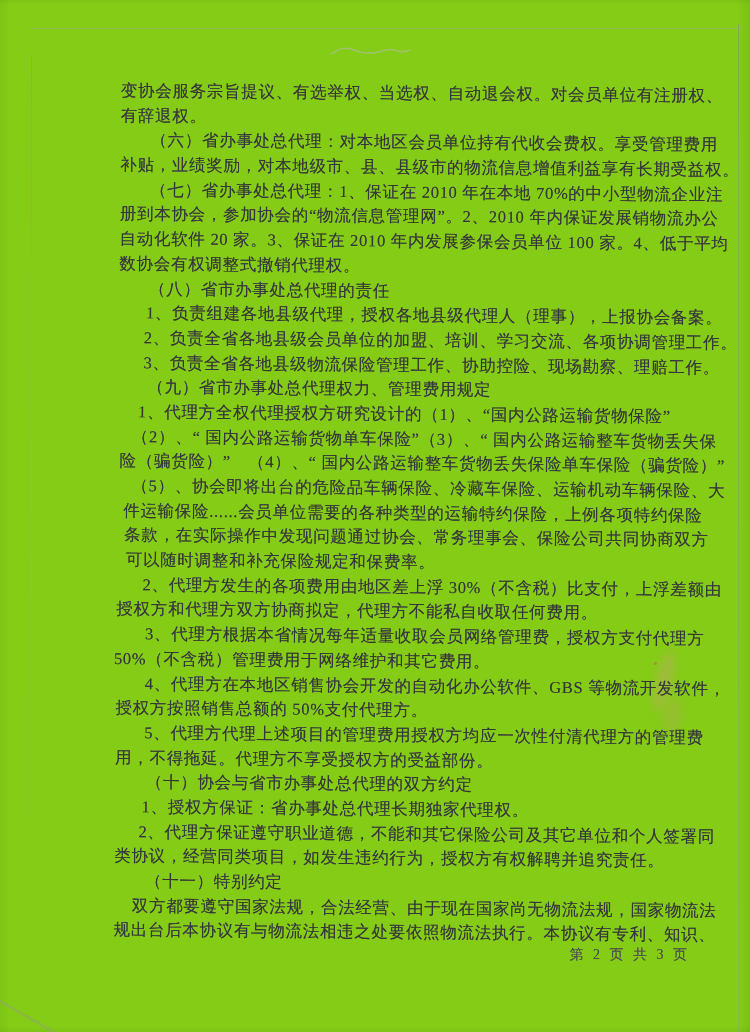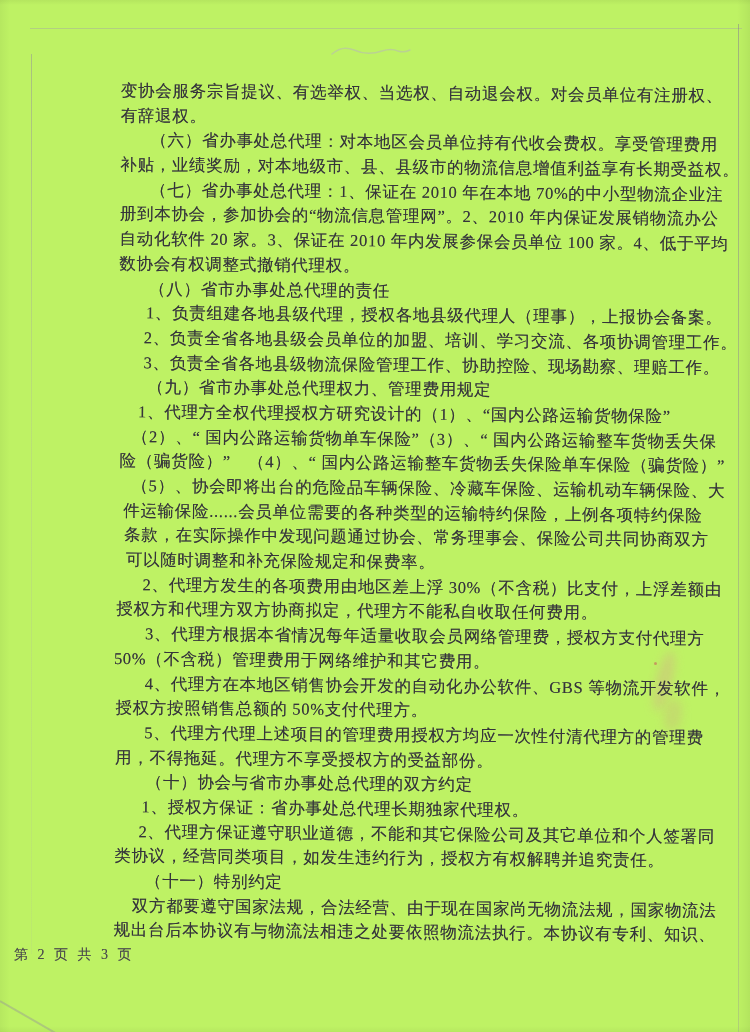--- a/index.html
+++ b/index.html
@@ -5,21 +5,21 @@
   html,body{margin:0;padding:0;}
   body{
     width:750px;height:1032px;
     background:#fbfbfa;
     overflow:hidden;
     font-family:"Liberation Serif","DejaVu Serif",serif;
     position:relative;
   }
   .page{
     position:absolute;inset:0;
-    background:#bef264;
+    background:#84cc16;
   }
   
   .edge-top{position:absolute;left:0;top:0;width:750px;height:5px;background:linear-gradient(to bottom,rgba(0,0,0,0.05),rgba(0,0,0,0));}
   .edge-left{position:absolute;left:0;top:0;width:10px;height:1032px;background:linear-gradient(to right,rgba(0,0,0,0.045),rgba(0,0,0,0));}
   .edge-right{position:absolute;right:0;top:0;width:13px;height:1032px;background:linear-gradient(to left,rgba(0,0,0,0.06),rgba(0,0,0,0));}
   .edge-bottom{position:absolute;left:0;bottom:0;width:750px;height:6px;background:linear-gradient(to top,rgba(0,0,0,0.04),rgba(0,0,0,0));}
 
   
   .hairline-top{position:absolute;left:30px;top:28px;width:712px;height:1px;background:rgba(165,165,165,0.45);}
   .hairline-left{position:absolute;left:31px;top:54px;width:1px;height:900px;background:linear-gradient(to bottom,rgba(150,150,150,0.55),rgba(170,170,170,0.25) 40%,rgba(170,170,170,0.12));}
@@ -44,25 +44,24 @@
   .line{
     white-space:nowrap;
     line-height:24.7px;height:24.7px;
     font-size:16.5px;
     letter-spacing:0.7px;
     color:#35353a;
     text-shadow:0 0 0.6px rgba(70,70,75,0.65);
   }
   .footer{
     position:absolute;left:0;top:946px;width:690px;
-    text-align:left;
+    text-align:right;
     font-size:14px;letter-spacing:3px;
     color:#4a4a4c;
     text-shadow:0 0 0.5px rgba(90,90,90,0.6);
-    padding-left:14px;
   }
 </style>
 </head>
 <body>
 
 <div class="page">
 
   <div class="edge-top"></div>
   <div class="edge-left"></div>
   <div class="edge-right"></div>

